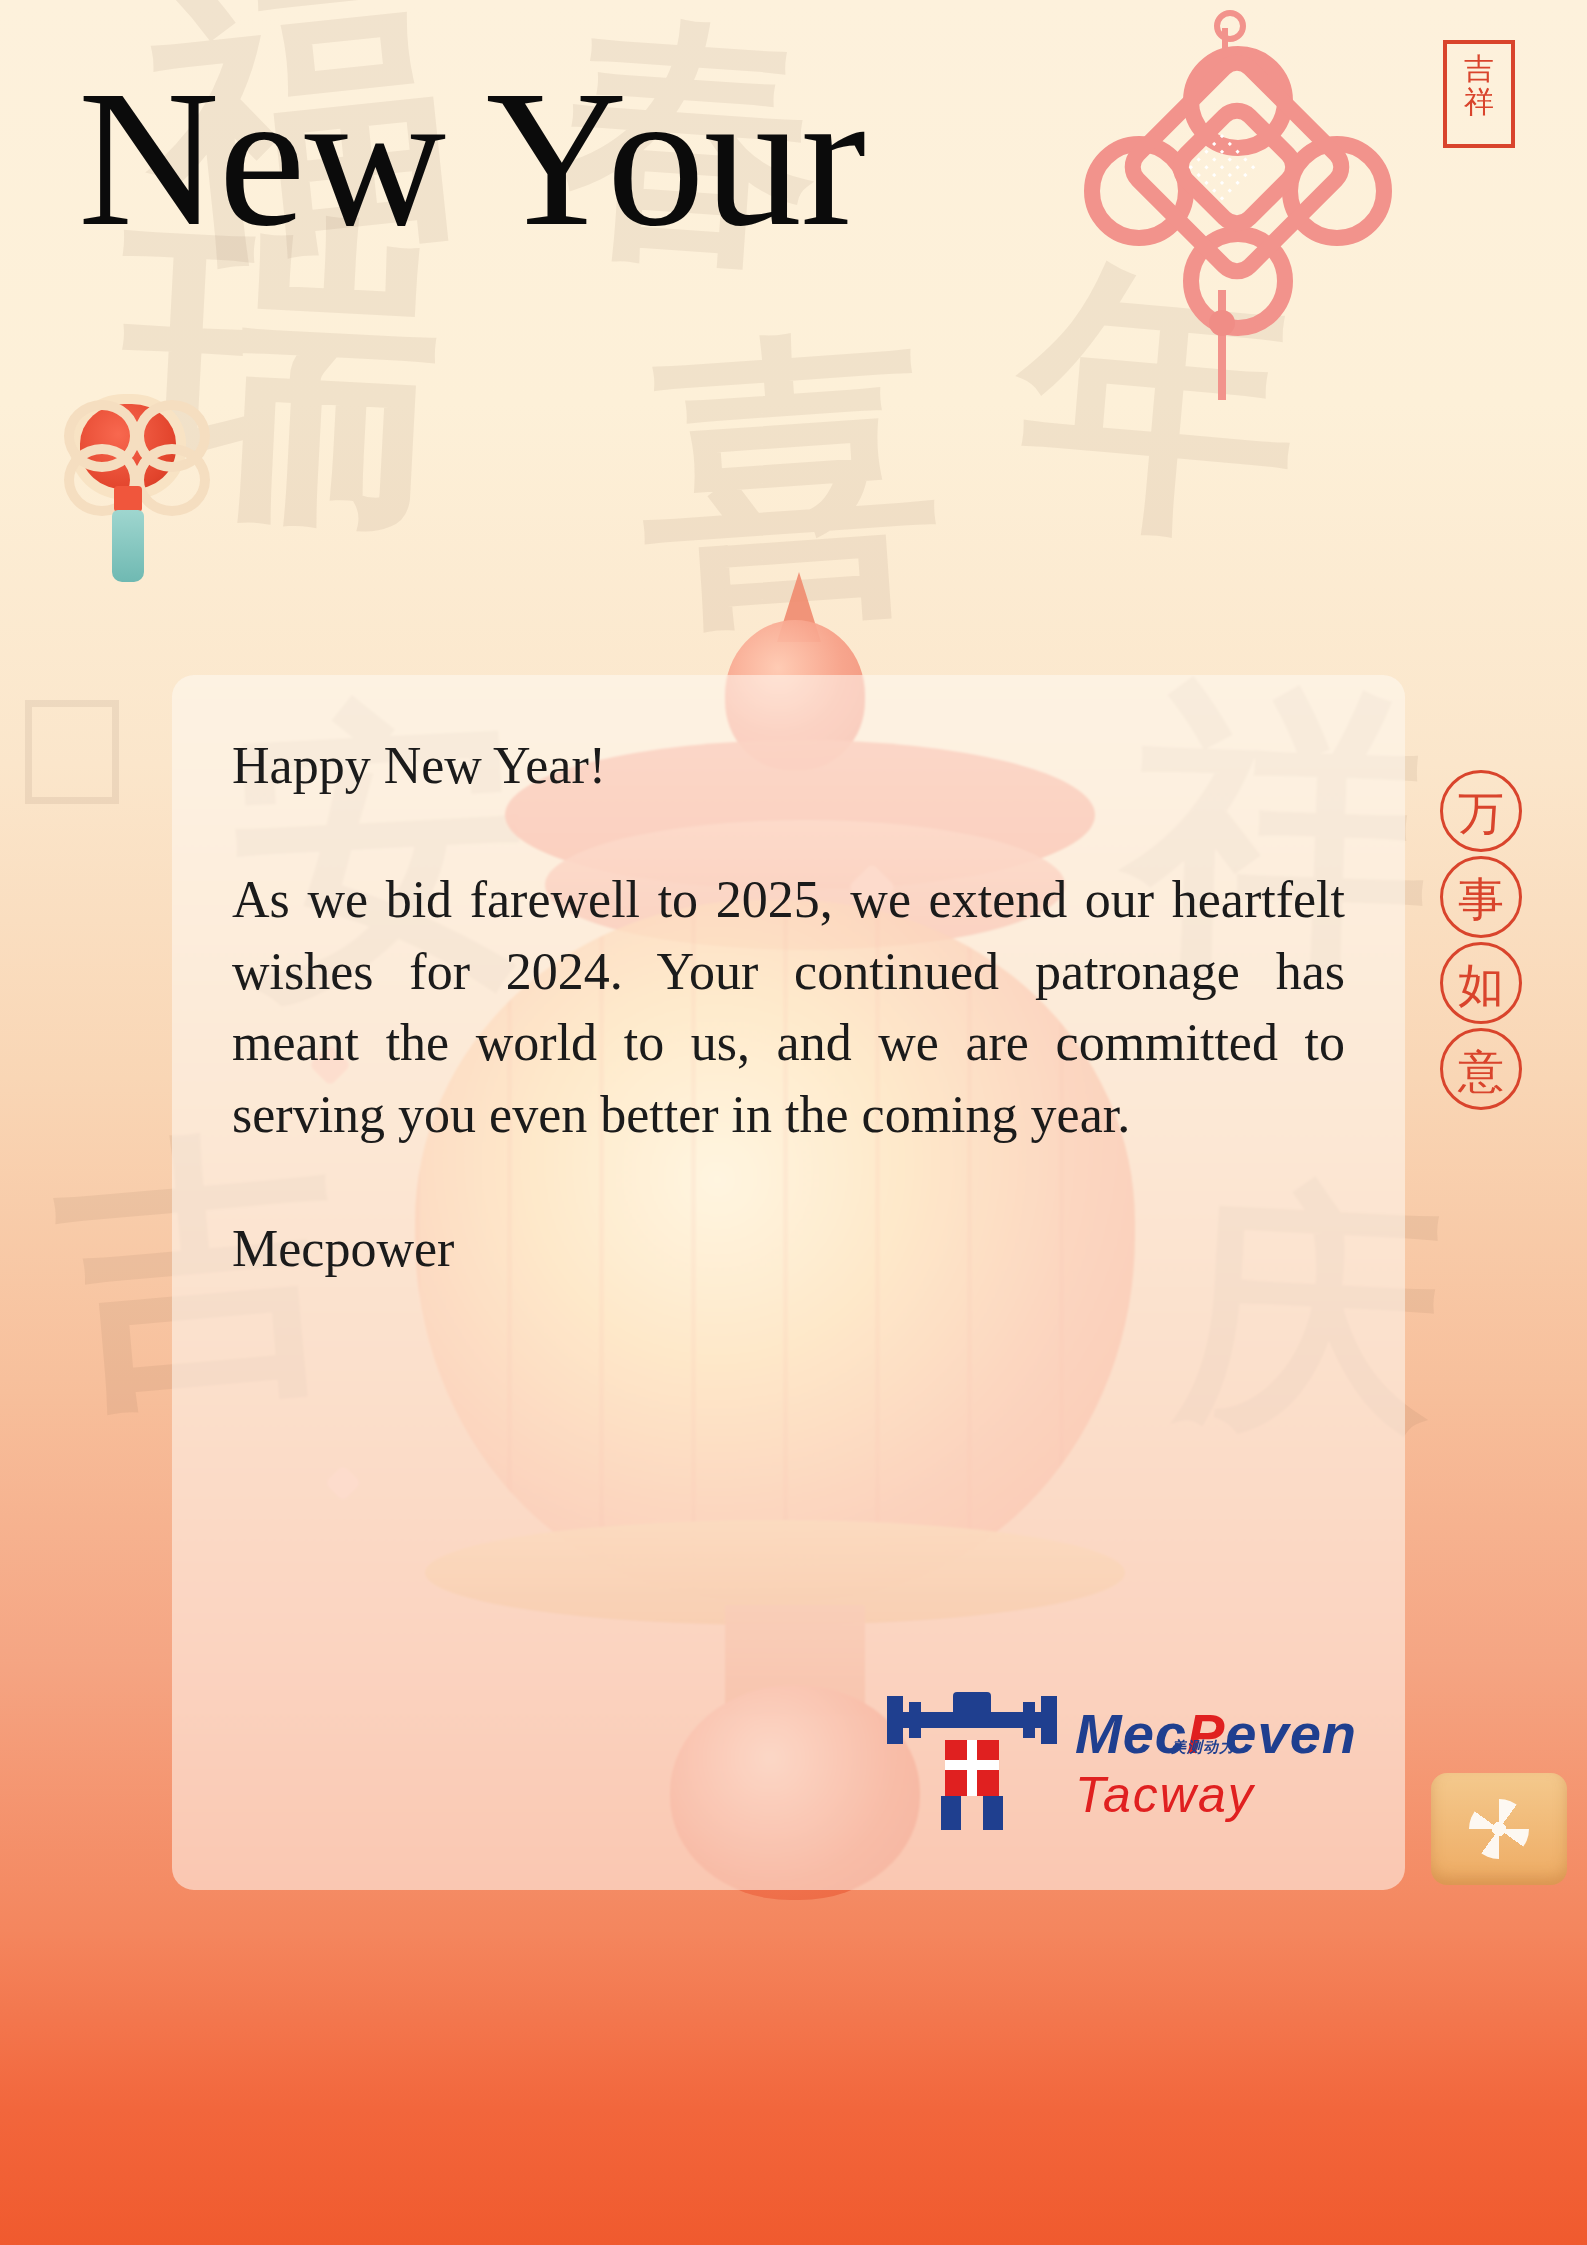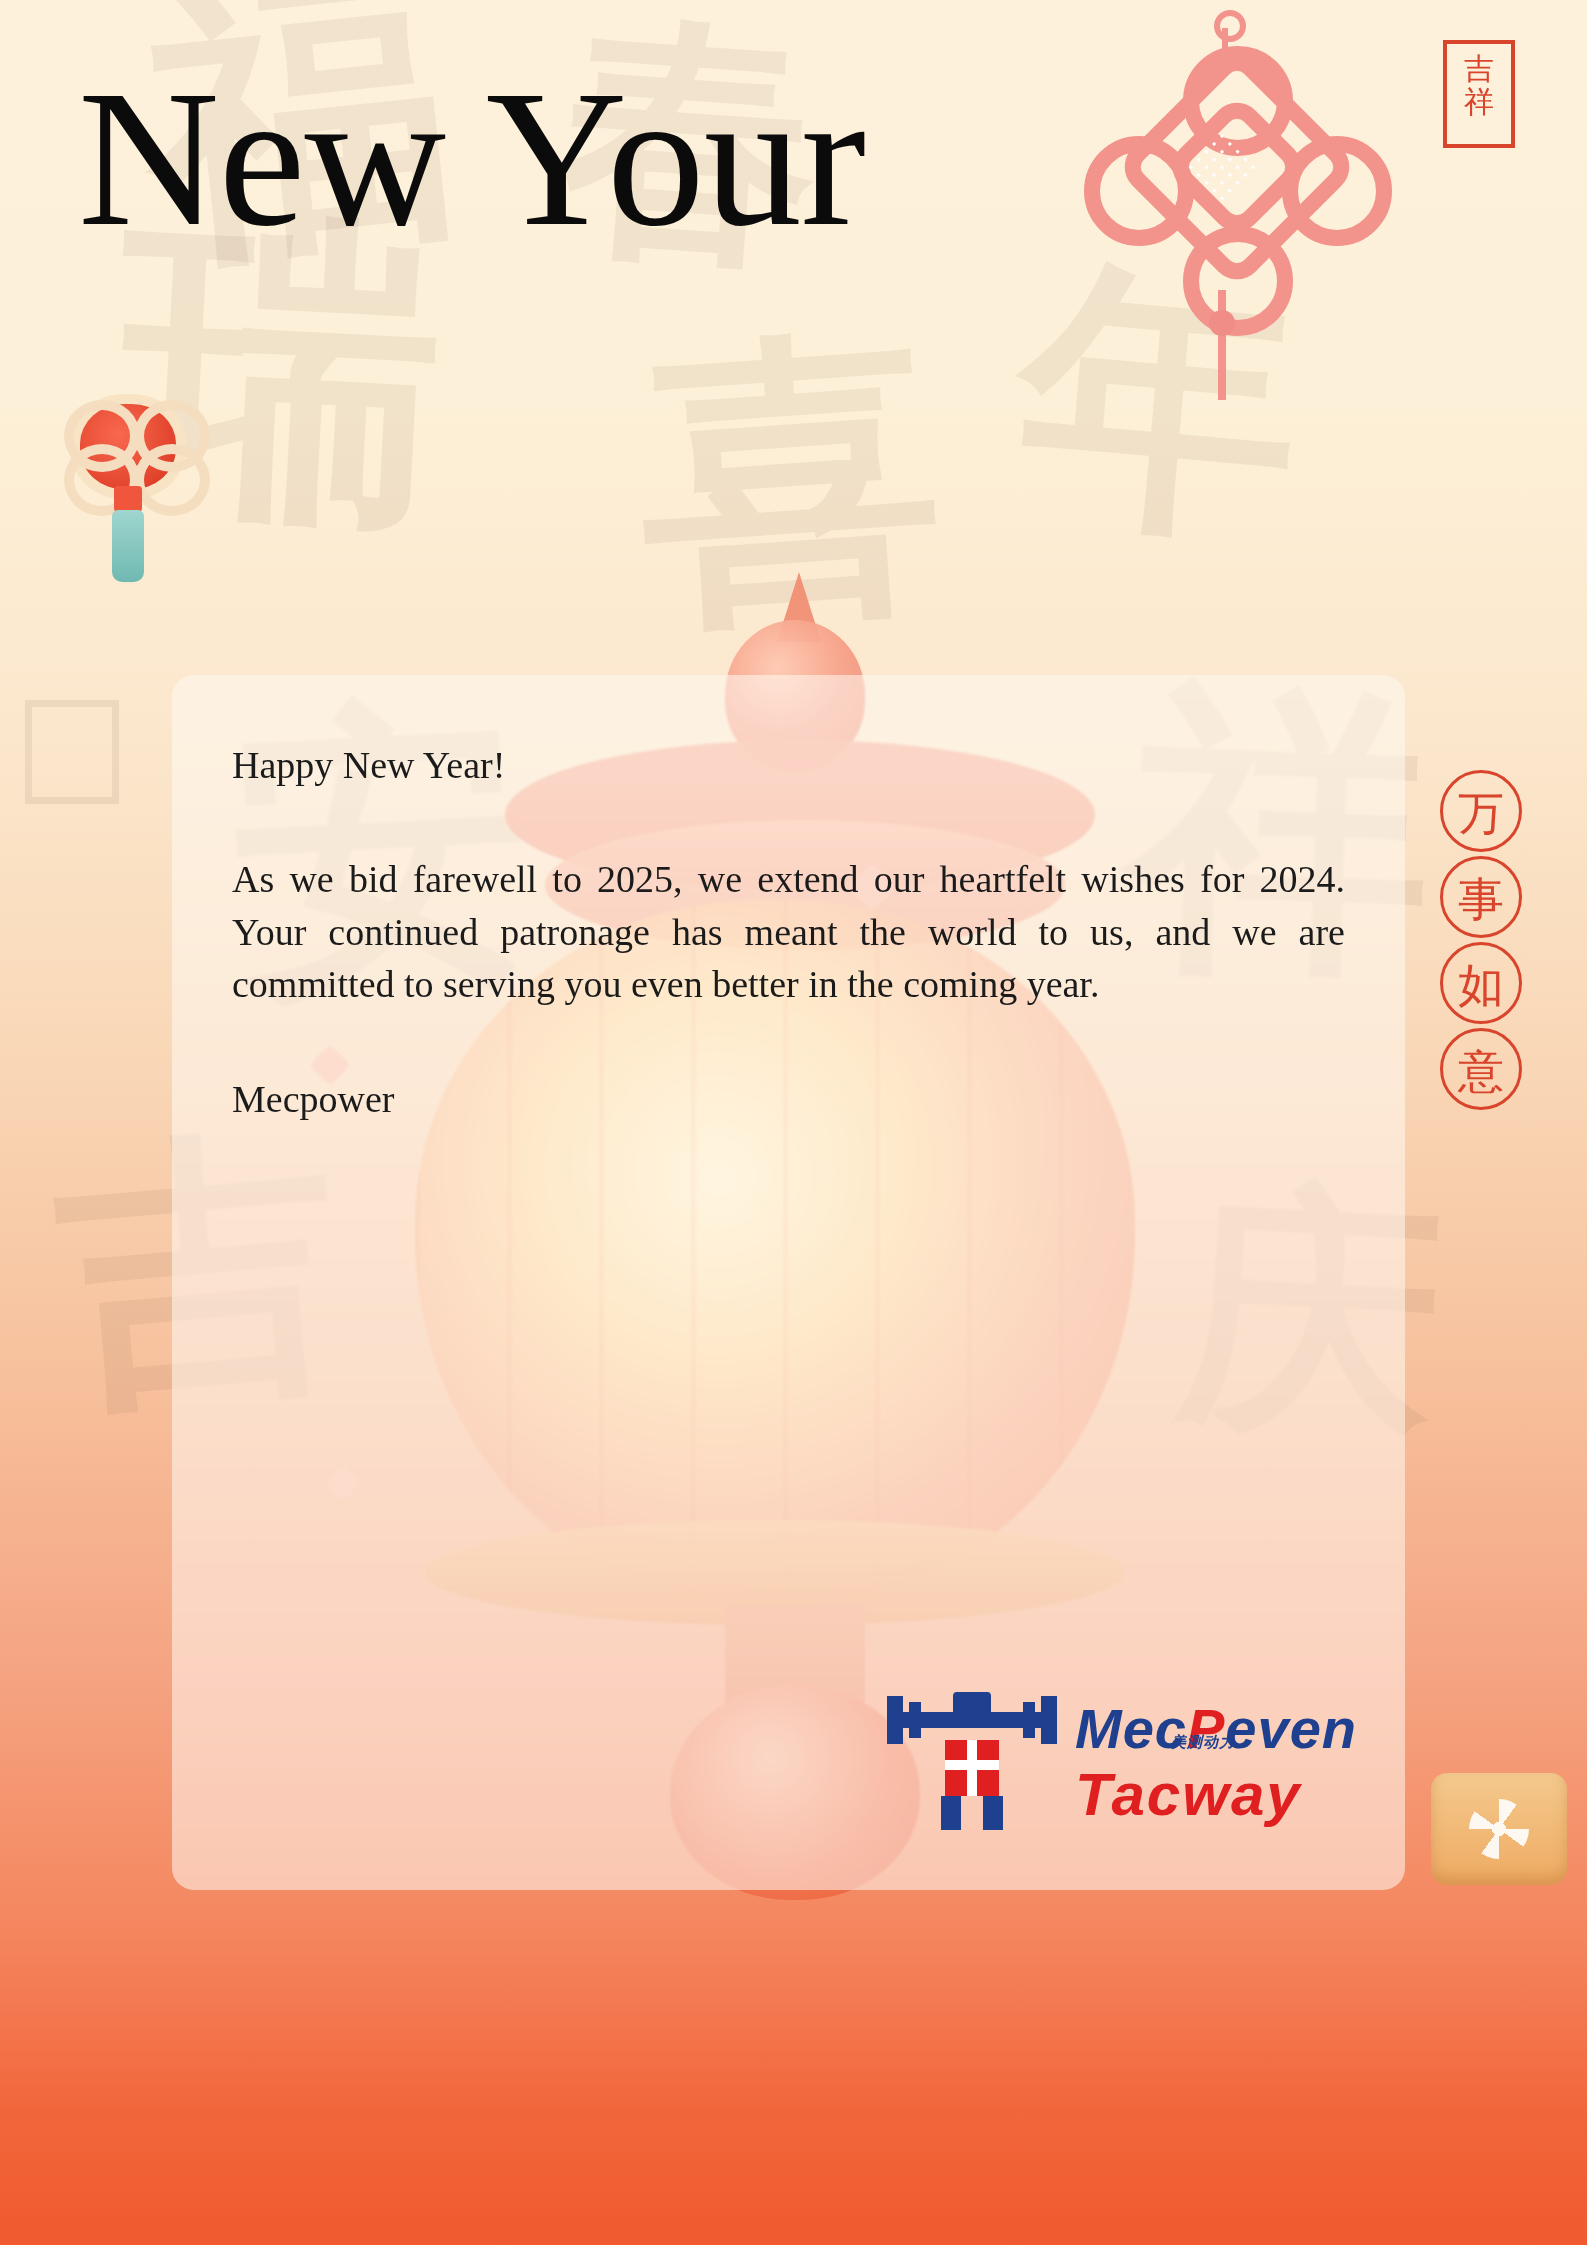--- a/index.html
+++ b/index.html
@@ -299,23 +299,23 @@
     top: 675px;
     width: 1233px;
     height: 1215px;
     background: rgba(255, 250, 242, 0.55);
     border-radius: 22px;
     box-sizing: border-box;
     padding: 52px 60px 40px 60px;
     backdrop-filter: blur(1px);
   }
   .card p {
-    margin: 12px 0 38px 0;
+    margin: 3px 0 38px 0;
     font-family: "Liberation Serif", serif;
-    font-size: 38px;
+    font-size: 52px;
     line-height: 1.38;
     color: #1b1b1b;
     text-align: justify;
   }
   .card p.greet { margin-bottom: 62px; }
   .card p.sign { margin-bottom: 0; margin-top: 62px; text-align: left; }
   .card p.sign span { display: block; }
 
   
   .logo-area {
@@ -363,23 +363,23 @@
     position: absolute;
     left: 96px;
     top: 34px;
     font-family: "DejaVu Sans", sans-serif;
     font-size: 15px;
     color: #1f3f8f;
     letter-spacing: 1px;
   }
   .logo-tac {
     font-family: "Liberation Sans", sans-serif;
-    font-weight: bold;
+    font-weight: normal;
     font-style: italic;
-    font-size: 60px;
+    font-size: 50px;
     color: #e02020;
     letter-spacing: 2px;
     line-height: 1;
   }
 
   
   .ornament {
     position: absolute;
     right: 20px;
     bottom: 360px;

